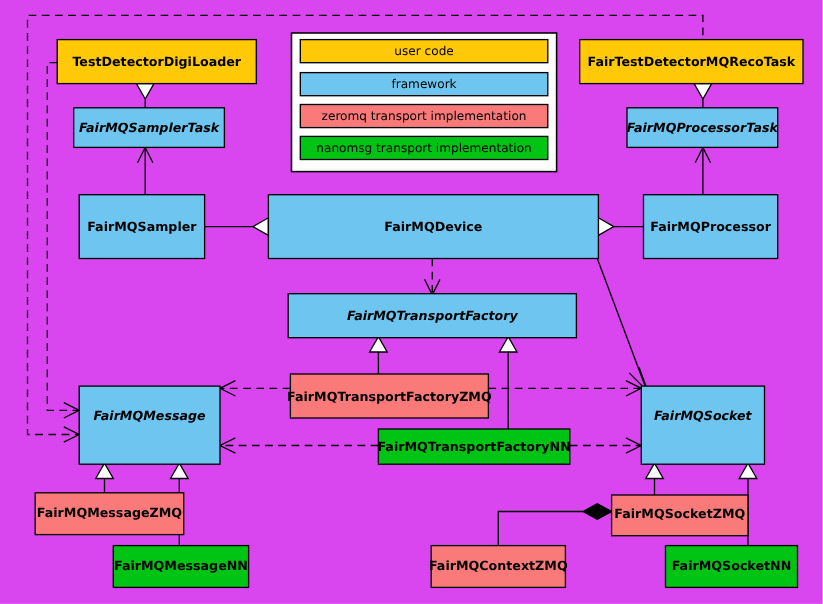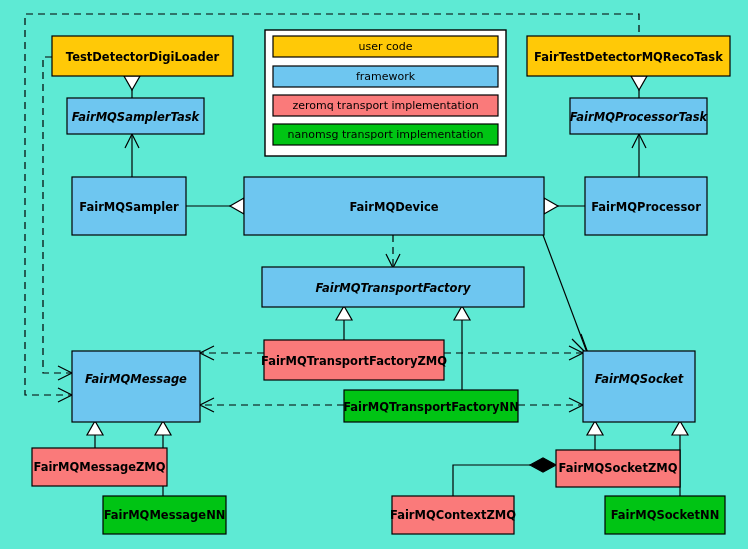--- a/index.html
+++ b/index.html
@@ -4,21 +4,21 @@
 <style>
   html, body {
     margin: 0;
     padding: 0;
     background: #ffffff;
   }
   #diagram-root {
     position: relative;
     width: 748px;
     height: 549px;
-    background: #5eead4;
+    background: #d946ef;
     font-family: "DejaVu Sans", "Liberation Sans", sans-serif;
     overflow: hidden;
   }
   svg#uml-canvas {
     position: absolute;
     top: 0;
     left: 0;
     width: 748px;
     height: 549px;
   }

